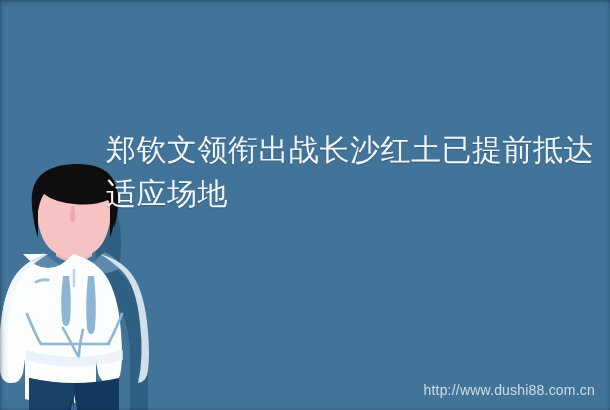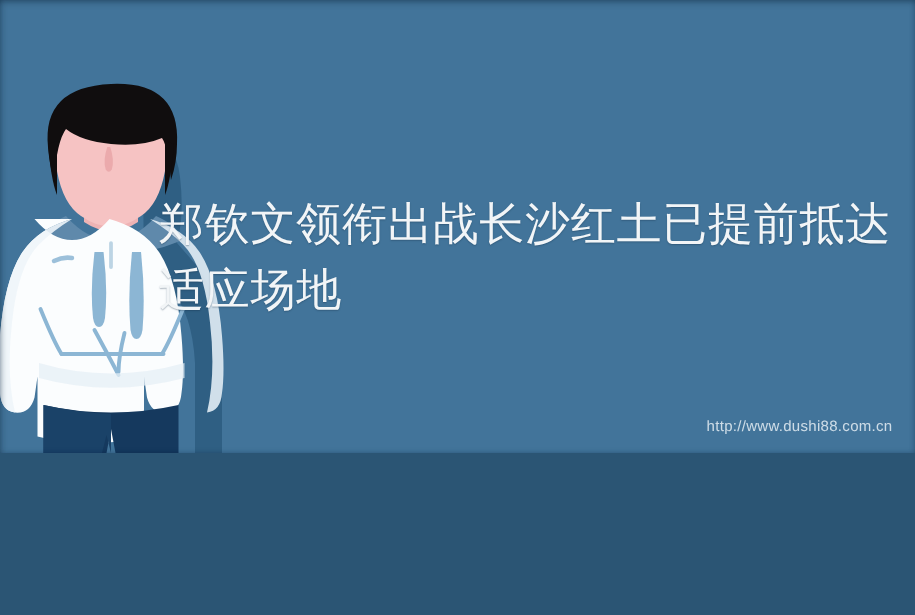--- a/index.html
+++ b/index.html
@@ -3,21 +3,21 @@
 <meta charset="utf-8">
 <style>
   html, body {
     margin: 0;
     padding: 0;
     background: #2b5574;
   }
   #card {
     position: relative;
     width: 610px;
-    height: 302px;
+    height: 410px;
     overflow: hidden;
     background: #42749a;
     font-family: "Liberation Sans", sans-serif;
   }
 
   
   #edge-vignette {
     position: absolute;
     inset: 0;
     pointer-events: none;
@@ -44,21 +44,21 @@
     text-shadow: 0 1px 1px rgba(20,46,68,0.35);
   }
 
   
   #watermark {
     position: absolute;
     right: 15px;
     bottom: 12px;
     z-index: 8;
     color: rgba(240,246,250,0.80);
-    font-size: 10px;
+    font-size: 14px;
     letter-spacing: 0.2px;
   }
 
   
   #figure {
     position: absolute;
     left: 0;
     bottom: 0;
     width: 170px;
     height: 250px;

